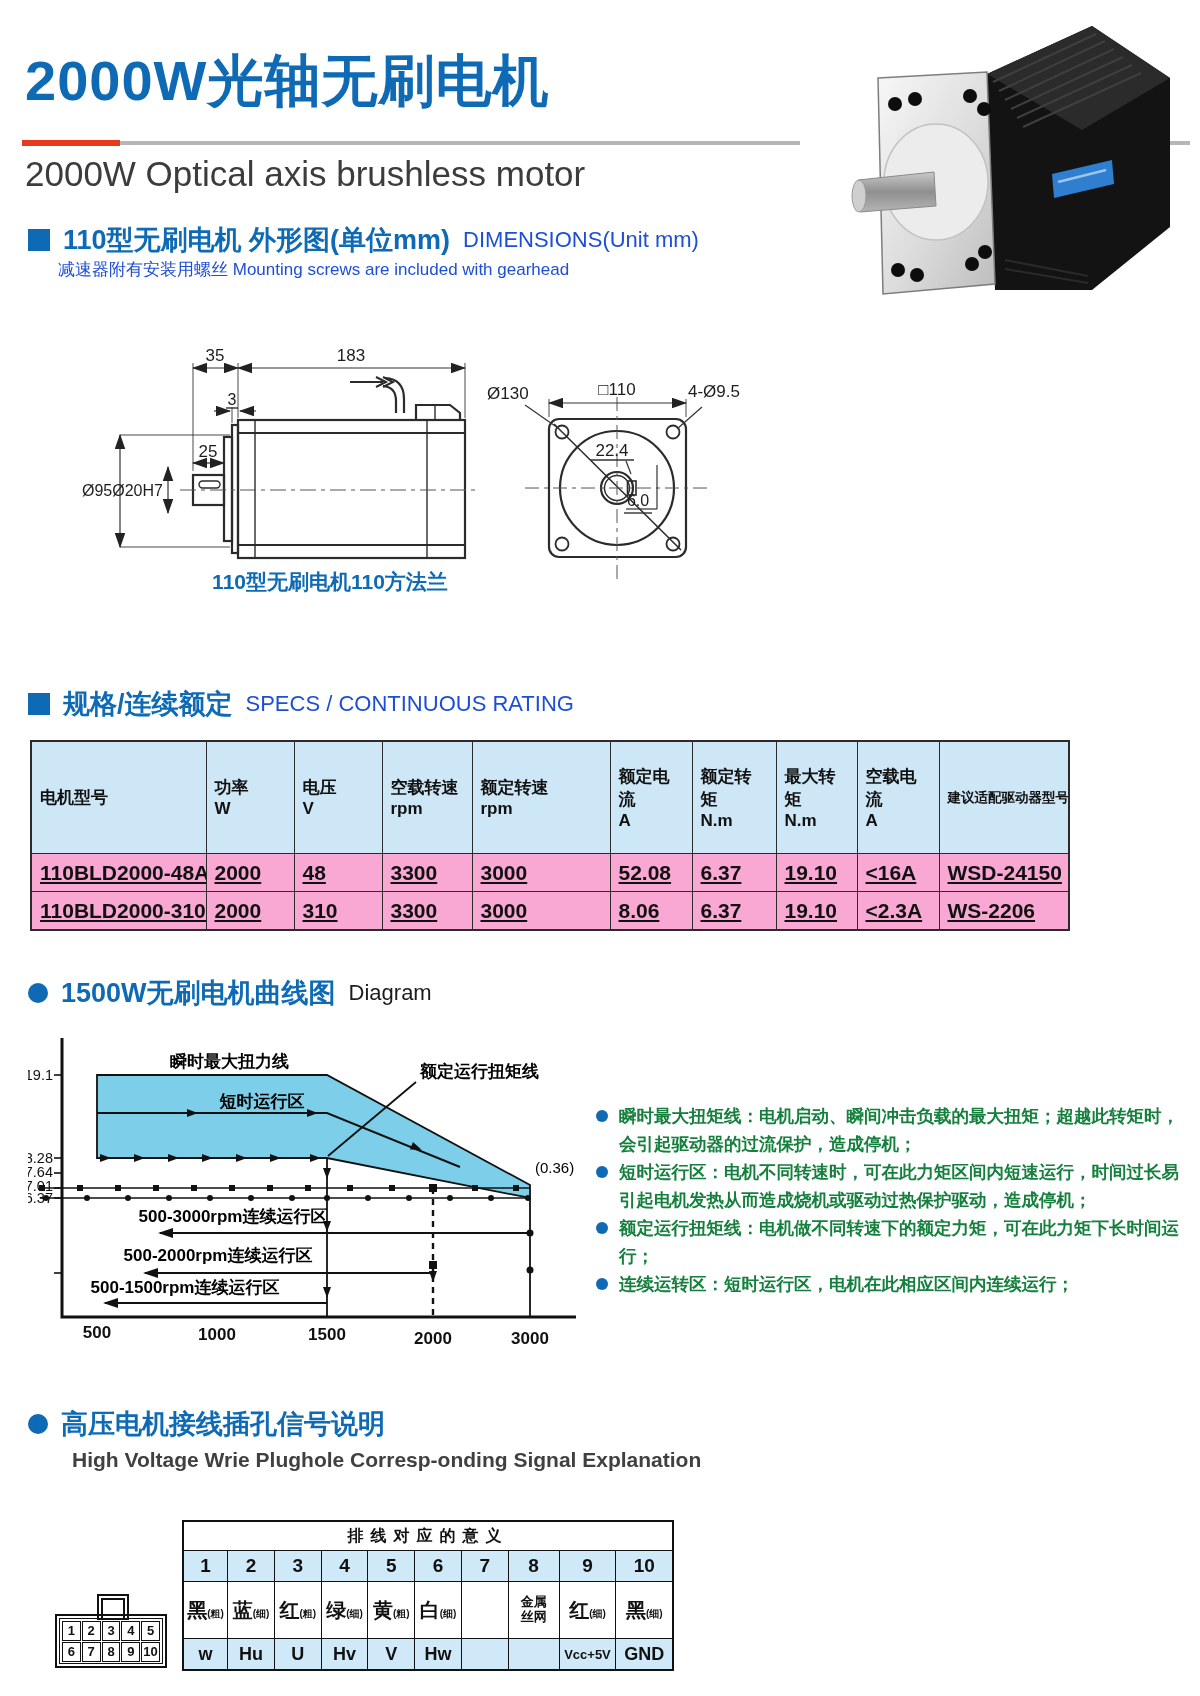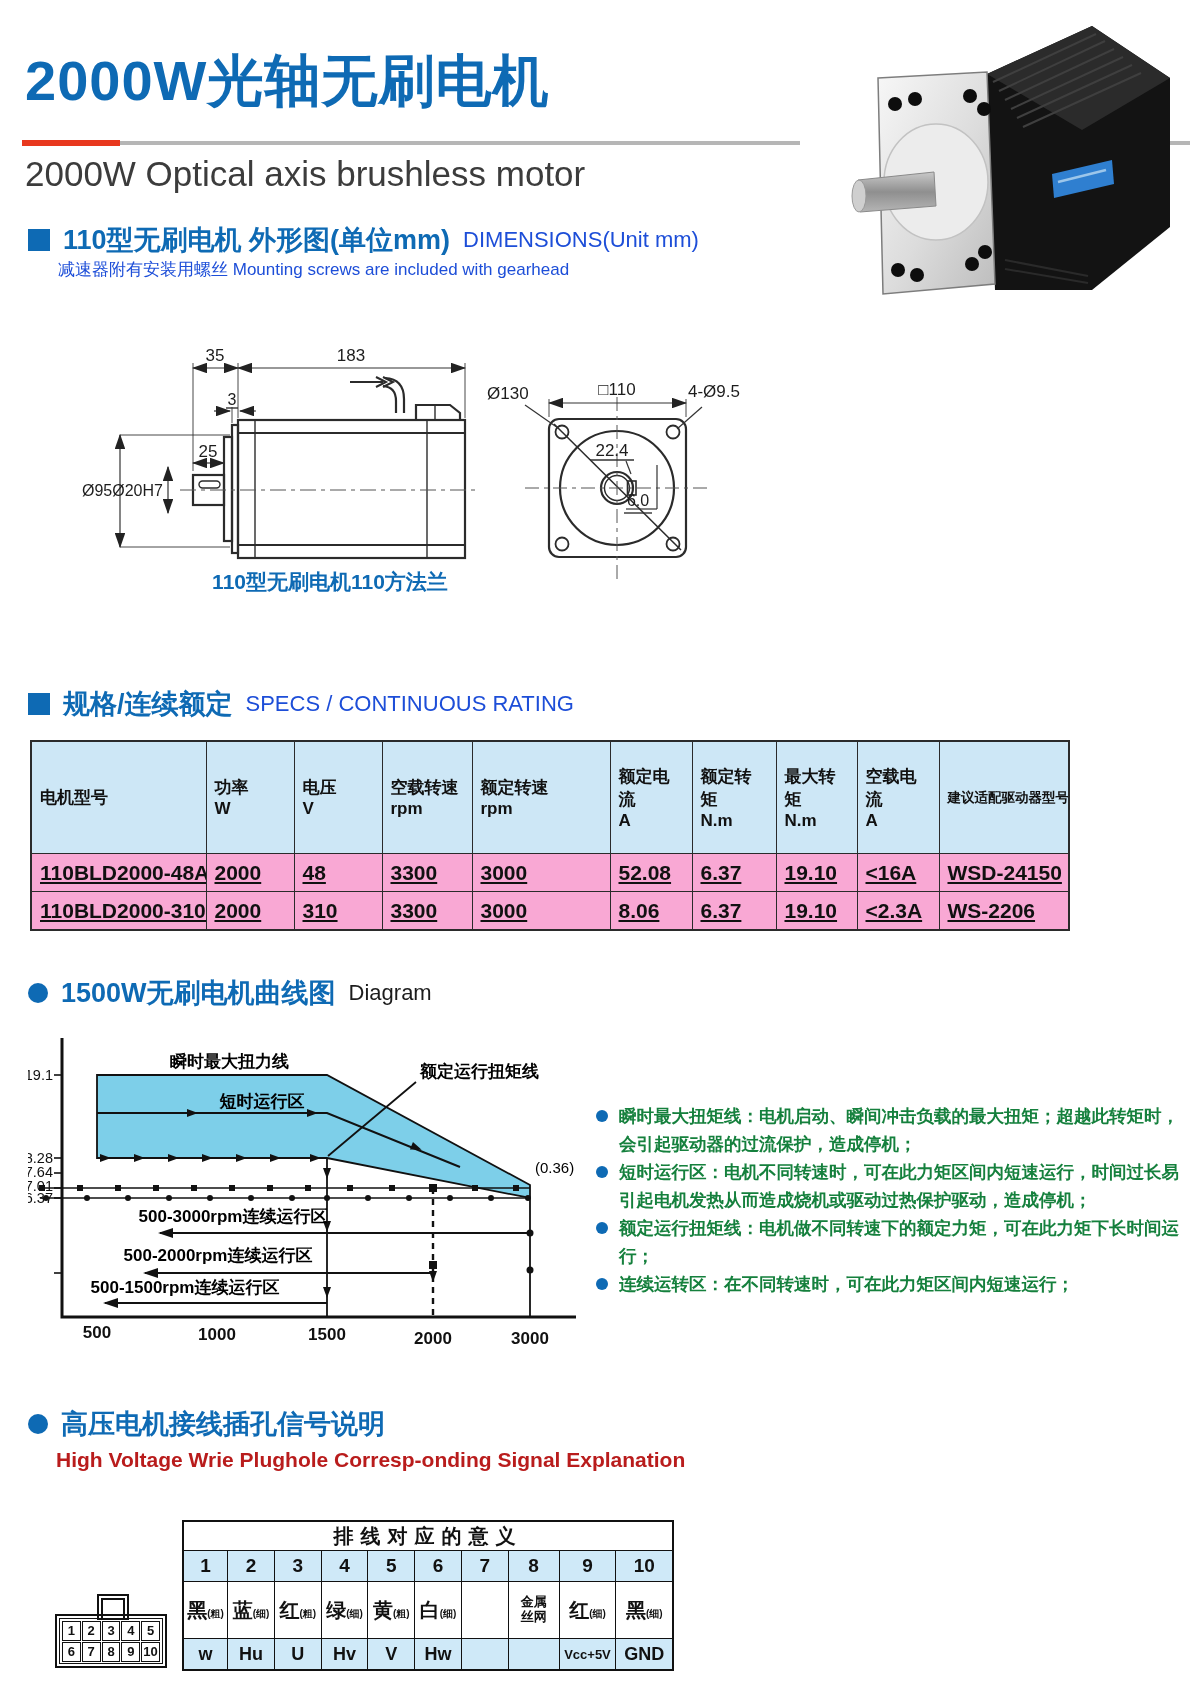--- a/index.html
+++ b/index.html
@@ -39,21 +39,21 @@
   table.specs td{height:37px;font-size:21px;font-weight:700;background:#f9a8d4;white-space:nowrap;text-decoration:underline;}
 
   
   .bullets{left:596px;top:1102px;width:600px;list-style:none;margin:0;padding:0;}
   .bullets li{display:flex;gap:11px;font-size:17.5px;line-height:1.6;font-weight:700;color:#15803d;}
   .bdot{flex:0 0 auto;width:12px;height:12px;border-radius:50%;background:#0e6ab4;margin-top:8px;}
 
   
   table.wiring{left:182px;top:1520px;width:492px;border-collapse:collapse;table-layout:fixed;position:absolute;border:2.5px solid #111;}
   table.wiring td,table.wiring th{border:1.5px solid #111;text-align:center;padding:0;overflow:hidden;}
-  .w-title{height:28px;font-size:20px;font-weight:700;letter-spacing:7px;background:#fff;border-radius:9px;}
+  .w-title{height:28px;font-size:16px;font-weight:700;letter-spacing:7px;background:#fff;border-radius:9px;}
   .w-pin{height:30px;font-size:19px;font-weight:700;background:#cfe9f8;}
   .w-color{height:56px;background:#fff;font-weight:700;}
   .w-color .main{font-size:20px;}
   .w-color .sub{font-size:10px;font-weight:700;}
   .w-color.mesh .main{font-size:13px;line-height:1.15;display:inline-block;width:30px;white-space:normal;}
   .w-sig{height:30px;font-size:18px;font-weight:700;background:#cfe9f8;}
   .w-sig.small{font-size:13px;}
 
   
   .connector{left:55px;top:1588px;width:130px;height:85px;}
@@ -406,29 +406,29 @@
     <li>
         <span class="bdot"></span>
         <span>短时运行区：电机不同转速时，可在此力矩区间内短速运行，时间过长易引起电机发热从而造成烧机或驱动过热保护驱动，造成停机；</span>
       </li>
     <li>
         <span class="bdot"></span>
         <span>额定运行扭矩线：电机做不同转速下的额定力矩，可在此力矩下长时间运行；</span>
       </li>
     <li>
         <span class="bdot"></span>
-        <span>连续运转区：在不同转速时，可在此力矩区间内短速运行；</span>
+        <span>连续运转区：短时运行区，电机在此相应区间内连续运行；</span>
       </li>
   </ul>
 
   <div class="abs sec-head" style="left:28px;top:1406px;">
     <span class="dot"></span>
     <span class="h-cn">高压电机接线插孔信号说明</span>
   </div>
-  <div class="abs" style="left:56px;top:1448px;font-size:21px;font-weight:600;color:#b91c1c;">High Voltage Wrie Plughole Corresp-onding Signal Explanation</div>
+  <div class="abs" style="left:72px;top:1448px;font-size:21px;font-weight:600;color:#404040;">High Voltage Wrie Plughole Corresp-onding Signal Explanation</div>
 
   <div class="abs connector">
     <div class="conn-tab">
         <div class="conn-tab-in"></div>
       </div>
     <div class="conn-body">
       <div class="conn-in">
         <div class="conn-row">
           <span class="conn-cell">1</span>
           <span class="conn-cell">2</span>

